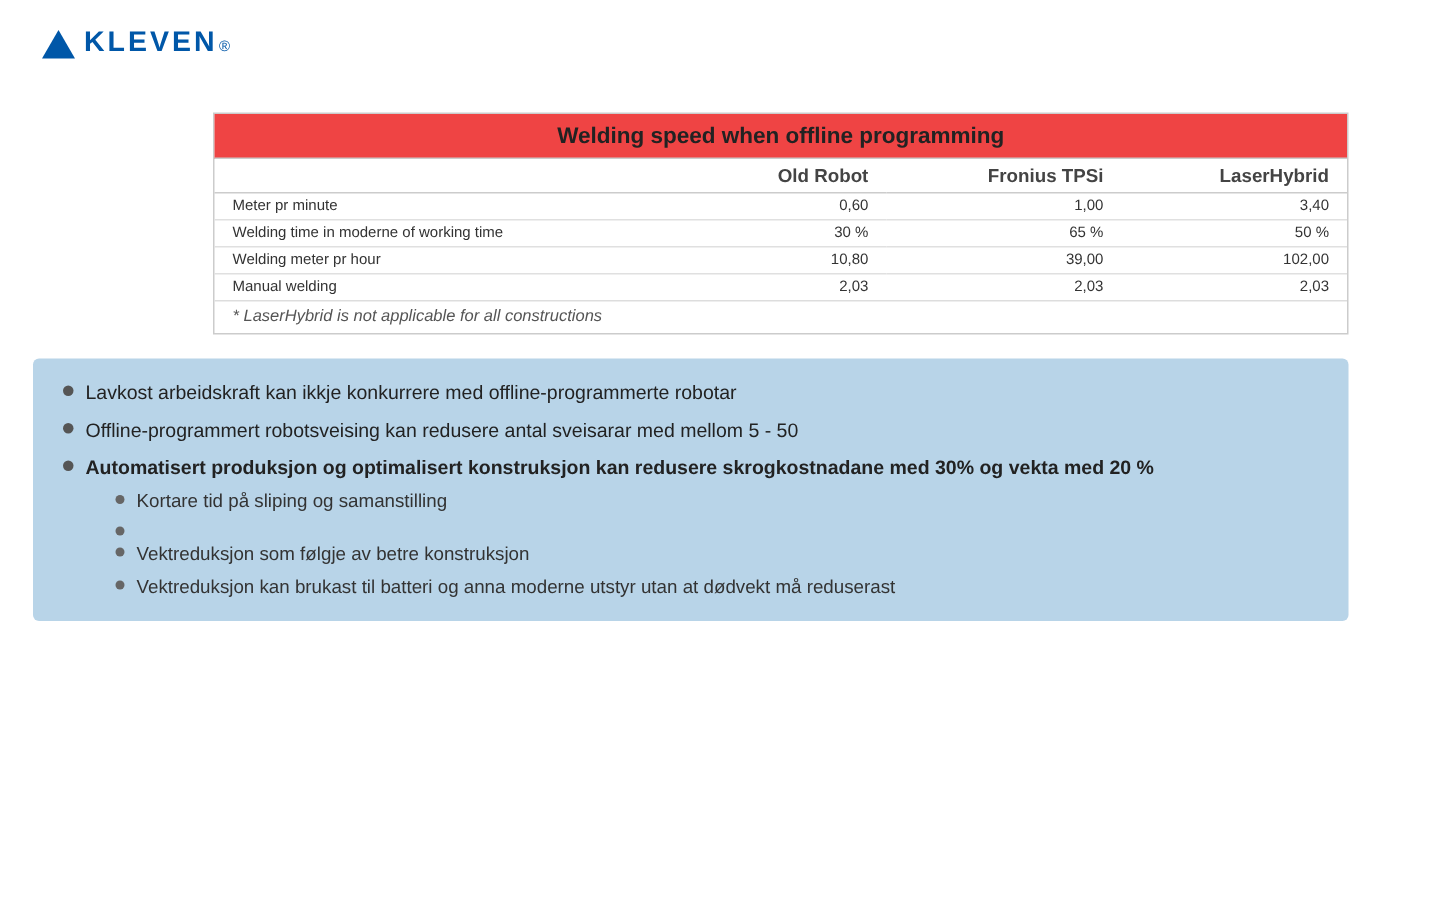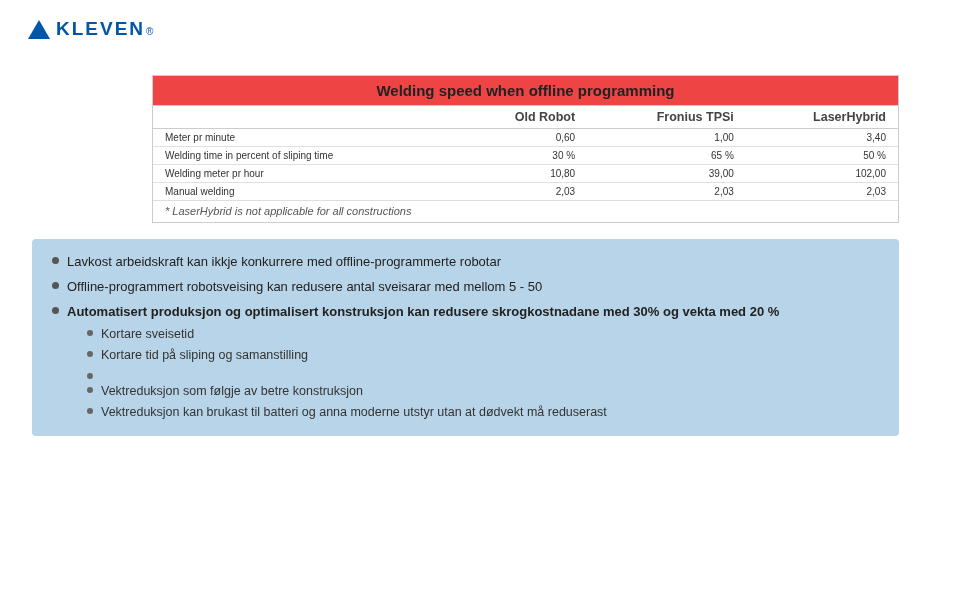--- a/index.html
+++ b/index.html
@@ -11,21 +11,21 @@
       font-family: 'Segoe UI', Arial, sans-serif;
       font-size: 13px;
       color: #333;
       overflow: hidden;
     }
 
     .page {
       width: 959px;
       height: 464px;
       position: relative;
-      padding: 20px 30px 20px 32px;
+      padding: 20px 30px 20px 22px;
     }
 
     
     .logo-area {
       position: absolute;
       top: 18px;
       left: 28px;
       display: flex;
       align-items: center;
       gap: 6px;
@@ -211,21 +211,21 @@
           </tr>
         </thead>
         <tbody id="table-body">
         <tr>
               <td>Meter pr minute</td>
               <td>0,60</td>
               <td>1,00</td>
               <td>3,40</td>
             </tr>
             <tr>
-              <td>Welding time in percent of sliping time</td>
+              <td>Welding time in moderne of working time</td>
               <td>30 %</td>
               <td>65 %</td>
               <td>50 %</td>
             </tr>
             <tr>
               <td>Welding meter pr hour</td>
               <td>10,80</td>
               <td>39,00</td>
               <td>102,00</td>
             </tr>
@@ -247,24 +247,20 @@
         </div>
         <div class="bullet-item">
           <div class="bullet-dot"></div>
           <div><span>Offline-programmert robotsveising kan redusere antal sveisarar med mellom 5 - 50</span></div>
         </div>
         <div class="bullet-item">
           <div class="bullet-dot"></div>
           <div><span class="bullet-text-bold">Automatisert produksjon og optimalisert konstruksjon kan redusere skrogkostnadane med 30% og vekta med 20 %</span><div class="sub-bullets">
               <div class="sub-bullet-item">
                 <div class="bullet-dot-small"></div>
-                <span>Kortare sveisetid</span>
-              </div>
-              <div class="sub-bullet-item">
-                <div class="bullet-dot-small"></div>
                 <span>Kortare tid på sliping og samanstilling</span>
               </div>
               <div class="sub-bullet-item">
                 <div class="bullet-dot-small"></div>
               </div>
               <div class="sub-bullet-item">
                 <div class="bullet-dot-small"></div>
                 <span>Vektreduksjon som følgje av betre konstruksjon</span>
               </div>
               <div class="sub-bullet-item">

